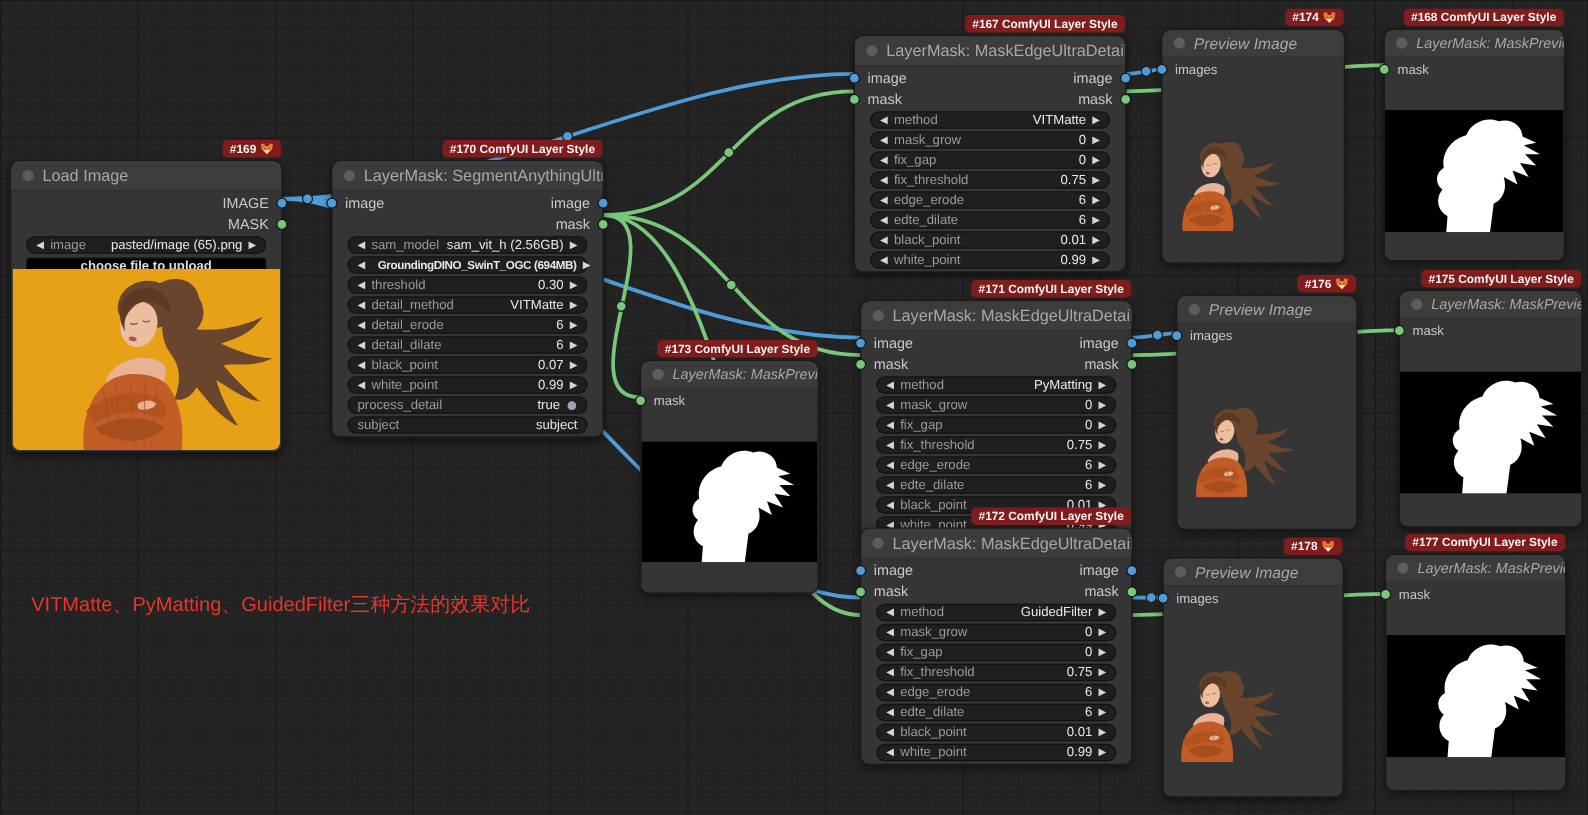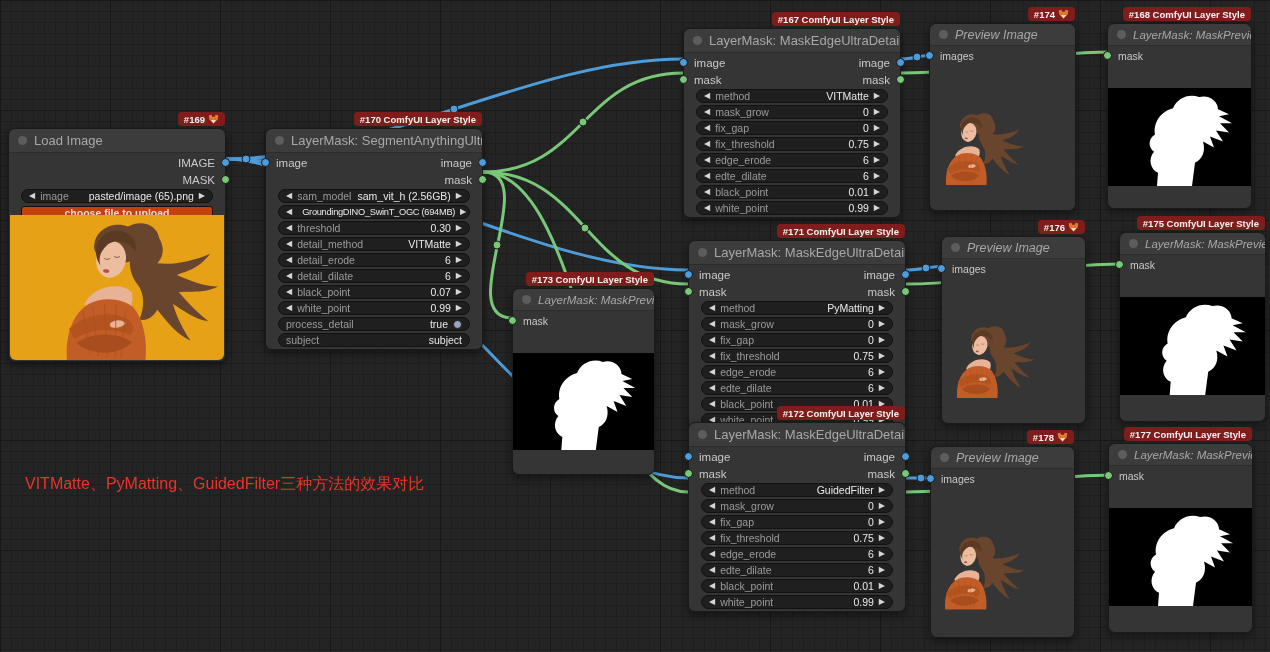--- a/index.html
+++ b/index.html
@@ -25,24 +25,24 @@
     padding:0 10px;font-size:11.5px;color:#c9c9c9;}
   .sr .rlab{margin-left:auto;}
   .sdot{position:absolute;width:9px;height:9px;border-radius:50%;border:1px solid #141414;top:2px;}
   .sdot.l{left:-5px;} .sdot.r{right:-5px;}
   .c-img{background:#4e9cd9;} .c-msk{background:#79c879;}
   .widget{height:14px;background:#1f1f1f;border:1px solid #121212;border-radius:8px;
     margin:2px 12px 0;display:flex;align-items:center;gap:5px;padding:0 7px;
     font-size:10.5px;color:#9a9a9a;white-space:nowrap;}
   .widget .wval{margin-left:auto;color:#e8e8e8;}
   .widget.overlap .wlabel{max-width:30px;overflow:hidden;}
-  .widget.overlap .wval{font-size:9.3px;letter-spacing:-.3px;}
+  .widget.overlap .wval{font-size:9.3px;letter-spacing:-.3px;font-weight:bold;}
   .warr{color:#d6d6d6;font-size:8px;line-height:1;}
   .knob{width:9px;height:9px;border-radius:50%;background:#9aa7ba;border:1px solid #222;}
-  .upbtn{height:13px;margin:3px 12px 0;background:#c2410c;border:1px solid #111;border-radius:3px;
+  .upbtn{height:13px;margin:3px 12px 0;background:#000000;border:1px solid #111;border-radius:3px;
     color:#dedede;font-weight:bold;font-size:10.5px;display:flex;align-items:center;justify-content:center;}
   .badge{position:absolute;top:-17px;right:0;height:14px;background:#7f1d1d;border-radius:4px;
     color:#f3f3f3;font-size:9.5px;font-weight:bold;display:flex;align-items:center;gap:3px;
     padding:1px 6px;white-space:nowrap;z-index:4;}
   .imgbox{position:absolute;overflow:hidden;}
   .annotation{position:absolute;left:25px;top:474px;font-size:16px;color:#e8352a;
     font-family:"Liberation Sans","DejaVu Sans",sans-serif;white-space:nowrap;z-index:3;}
 </style>
 </head>
 <body>

